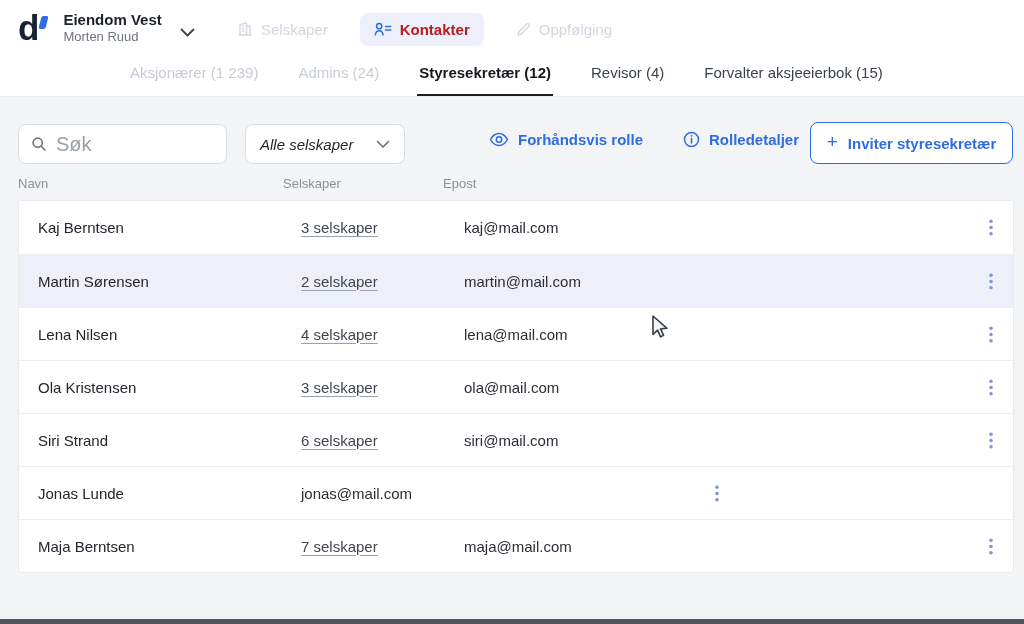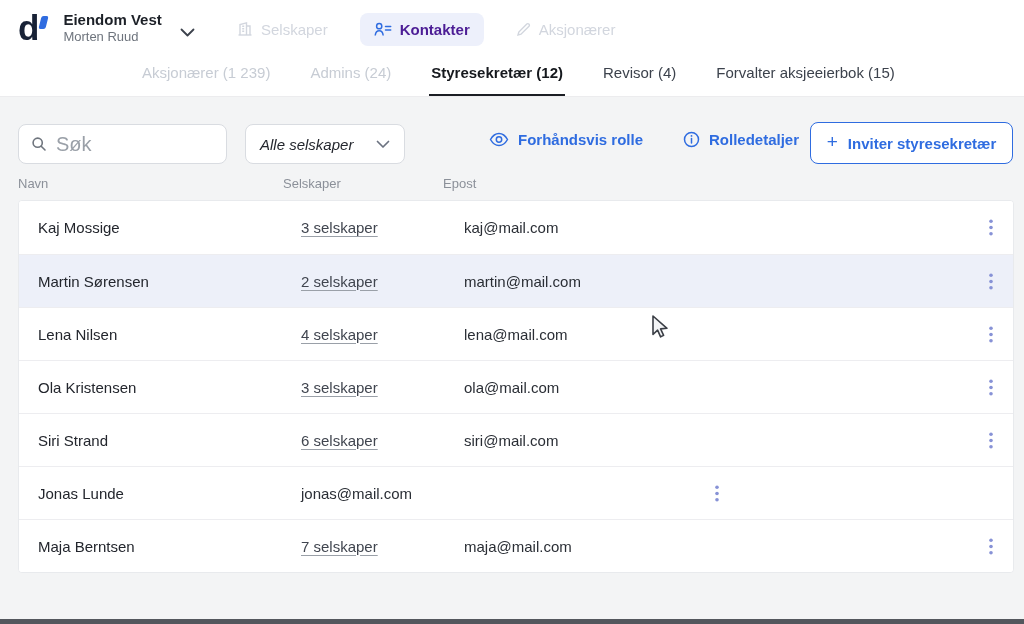--- a/index.html
+++ b/index.html
@@ -15,24 +15,24 @@
   .brand { position:absolute; top:9px; left:18px; display:flex; align-items:center; gap:16px; }
   .logo { position:relative; font-weight:bold; font-size:35px; color:#182236; line-height:38px; letter-spacing:-1px; }
   .logo-mark { display:inline-block; width:7px; height:13px; background:#2f6ce0; transform:skewX(-14deg); border-radius:2px; margin-left:2px; margin-bottom:16px; vertical-align:middle; }
   .org-block { display:flex; flex-direction:column; line-height:1.25; }
   .org-name { font-size:15px; font-weight:bold; color:#1c2027; }
   .org-user { font-size:13px; color:#6e747d; }
   .org-chevron { margin-left:2px; margin-top:8px; }
 
   .top-nav { position:absolute; top:10px; left:227px; display:flex; align-items:center; gap:22px; height:38px; }
   .nav-item { display:flex; align-items:center; gap:8px; font-size:15px; color:#d2d6de; padding:8px 10px; border-radius:8px; }
-  .nav-item.active { background:#edf0fb; color:#4c1d95; font-weight:bold; padding:8px 14px; }
+  .nav-item.active { background:#edf0fb; color:#b91c1c; font-weight:bold; padding:8px 14px; }
 
   
-  .tab-row { position:absolute; top:60px; left:140px; display:flex; gap:36px; align-items:flex-end; }
+  .tab-row { position:absolute; top:60px; left:128px; display:flex; gap:36px; align-items:flex-end; }
   .tab { font-size:15px; padding:4px 2px 13px 2px; border-bottom:3px solid transparent; white-space:nowrap; }
   .tab.muted  { color:#c7ccd4; }
   .tab.normal { color:#3c424c; }
   .tab.active { color:#15181d; font-weight:bold; border-bottom-color:#1b1e24; }
 
   
   .content { position:absolute; top:96px; left:0; width:1024px; height:528px; background:#f3f4f5; border-top:1px solid #ececee; }
 
   .search-box { position:absolute; top:27px; left:18px; width:209px; height:40px; background:#fff;
     border:1px solid #d9dce1; border-radius:8px; display:flex; align-items:center; padding:0 12px; gap:9px; }
@@ -114,21 +114,21 @@
         </svg>
       </span>
       <span>Kontakter</span>
     </div>
     <div class="nav-item">
       <span>
         <svg width="15" height="15" viewBox="0 0 15 15" fill="none" stroke="#d2d6de" stroke-width="1.4">
           <path d="M2 13 L2.8 10 L10.8 2 a1.4 1.4 0 0 1 2 0 l0.2 0.2 a1.4 1.4 0 0 1 0 2 L5 12.2 Z"></path>
         </svg>
       </span>
-      <span>Aksjonærer</span>
+      <span>Oppfølging</span>
     </div>
   </div>
 
   <div class="tab-row">
     <div class="tab muted">Aksjonærer (1 239)</div>
     <div class="tab muted">Admins (24)</div>
     <div class="tab active">Styresekretær (12)</div>
     <div class="tab normal">Revisor (4)</div>
     <div class="tab normal">Forvalter aksjeeierbok (15)</div>
   </div>
@@ -184,21 +184,21 @@
   <div class="col-headers">
     <span>Navn</span>
     <span>Selskaper</span>
     <span>Epost</span>
     <span></span>
   </div>
 
   <div class="table-card">
 
     <div class="row">
-      <span class="cell-name">Kaj Mossige</span>
+      <span class="cell-name">Kaj Berntsen</span>
       <span class="cell-companies"><a>3 selskaper</a></span>
       <span class="cell-email">kaj@mail.com</span>
       <span class="cell-menu">
         <svg width="4" height="17" viewBox="0 0 4 17">
             <circle cx="2" cy="2.2" r="1.8" fill="#8792d6"></circle>
             <circle cx="2" cy="8.5" r="1.8" fill="#8792d6"></circle>
             <circle cx="2" cy="14.8" r="1.8" fill="#8792d6"></circle>
           </svg>
       </span>
     </div>

